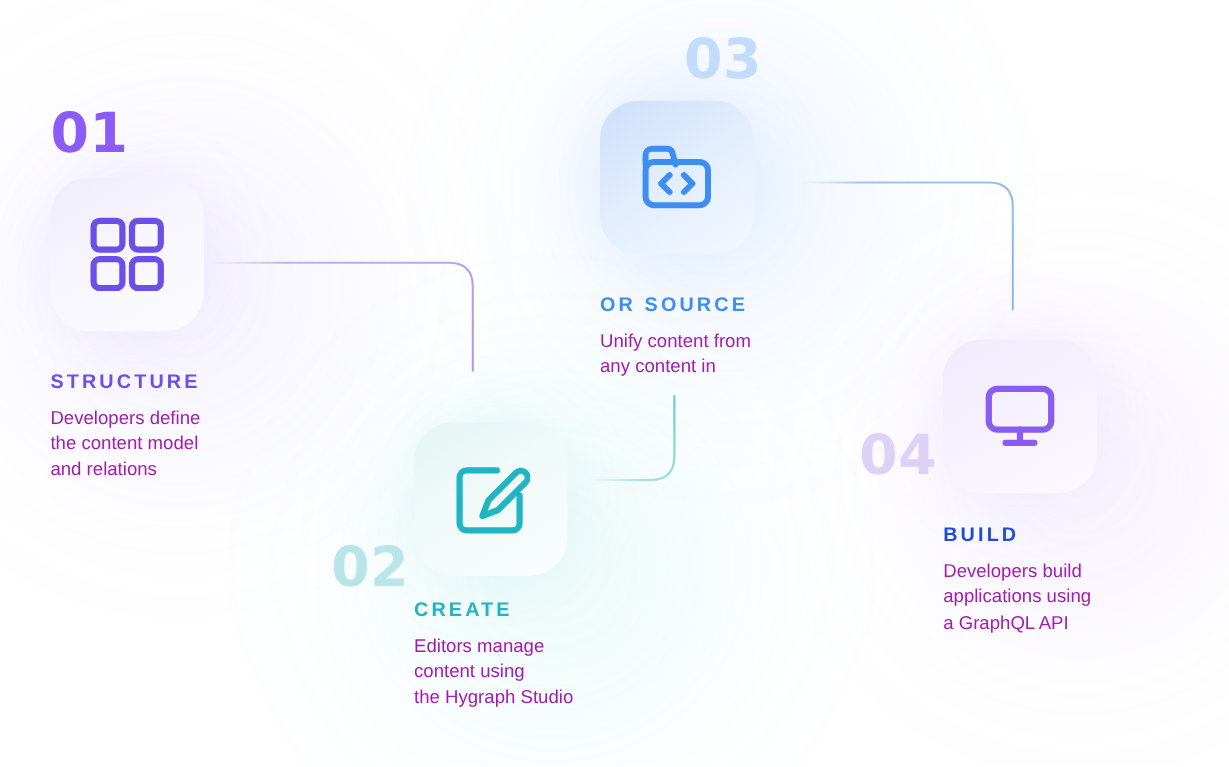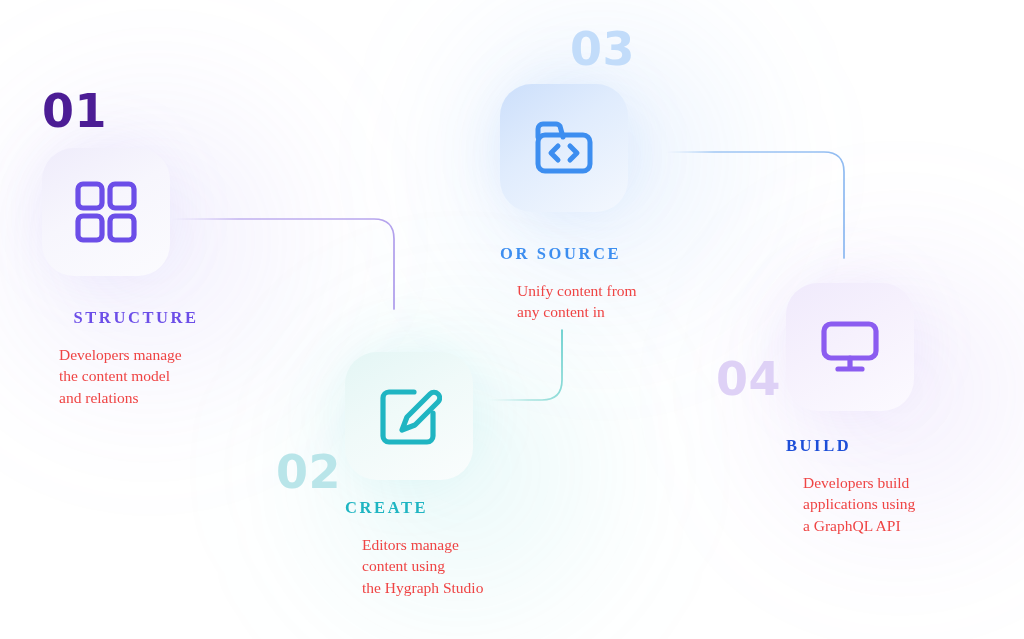--- a/index.html
+++ b/index.html
@@ -48,27 +48,27 @@
   .t3::before{background:radial-gradient(circle at 50% 50%, rgba(80,150,245,.26), rgba(80,150,245,0) 70%);}
   .t4{background:linear-gradient(150deg,#f0eafc 0%,#f6f1fd 45%,#fcfaff 100%);}
   .t4::before{background:radial-gradient(circle at 50% 50%, rgba(160,116,240,.20), rgba(160,116,240,0) 70%);}
 
   .num{
     position:absolute;font-size:46px;font-weight:700;letter-spacing:.5px;
     line-height:1;font-family:"DejaVu Sans", sans-serif;
     user-select:none;white-space:nowrap;
   }
 
-  .caption{position:absolute;white-space:nowrap;font-family:Liberation Serif, serif;}
+  .caption{position:absolute;white-space:nowrap;}
   .cap-title{
     font-size:16.5px;font-weight:700;letter-spacing:2.6px;
     line-height:1;margin:0 0 11px 0;
   }
   .cap-body{
-    font-size:15.5px;line-height:21.5px;color:#ef4444;font-weight:400;margin:17px;
+    font-size:15.5px;line-height:21.5px;color:#a21caf;font-weight:400;margin:0;
   }
   .cap-body span{display:block;}
 </style>
 </head>
 <body>
 
 <div id="stage">
 
   <div class="wash wash-a"></div>
   <div class="wash wash-b"></div>
@@ -134,37 +134,37 @@
     </defs>
 
     <path d="M172 219 L374 219 Q394 219 394 239 L394 309" stroke="url(#lnk1)" stroke-width="1.7" fill="none" stroke-linecap="round"></path>
 
     <path d="M562 330 L562 380 Q562 400 542 400 L468 400" stroke="url(#lnk2)" stroke-width="1.7" fill="none" stroke-linecap="round"></path>
 
     <path d="M666 152 L824 152 Q844 152 844 172 L844 258" stroke="url(#lnk3)" stroke-width="1.7" fill="none" stroke-linecap="round"></path>
   </svg>
 
   <div class="step">
-    <div class="num" style="left:42px;top:88px;color:#4c1d95;">01</div>
+    <div class="num" style="left:42px;top:88px;color:#8b5cf6;">01</div>
 
     <div class="tile t1" style="left:42px;top:148px;">
       <span>
         <svg width="66" height="66" viewBox="0 0 66 66" fill="none" stroke="#6c4ee8" stroke-width="5.2">
           <rect x="5" y="5" width="24" height="24" rx="5"></rect>
           <rect x="37" y="5" width="24" height="24" rx="5"></rect>
           <rect x="5" y="37" width="24" height="24" rx="5"></rect>
           <rect x="37" y="37" width="24" height="24" rx="5"></rect>
         </svg>
       </span>
     </div>
 
     <div class="caption" style="left:42px;top:310px;">
       <p class="cap-title" style="color:#6c4ee8;text-align:right;">STRUCTURE</p>
       <p class="cap-body">
-        <span>Developers manage</span>
+        <span>Developers define</span>
         <span>the content model</span>
         <span>and relations</span>
       </p>
     </div>
   </div>
 
   <div class="step">
     <div class="num" style="left:276px;top:425px;color:#b9e5e9;margin-top:24px;">02</div>
 
     <div class="tile t2" style="left:345px;top:352px;">

